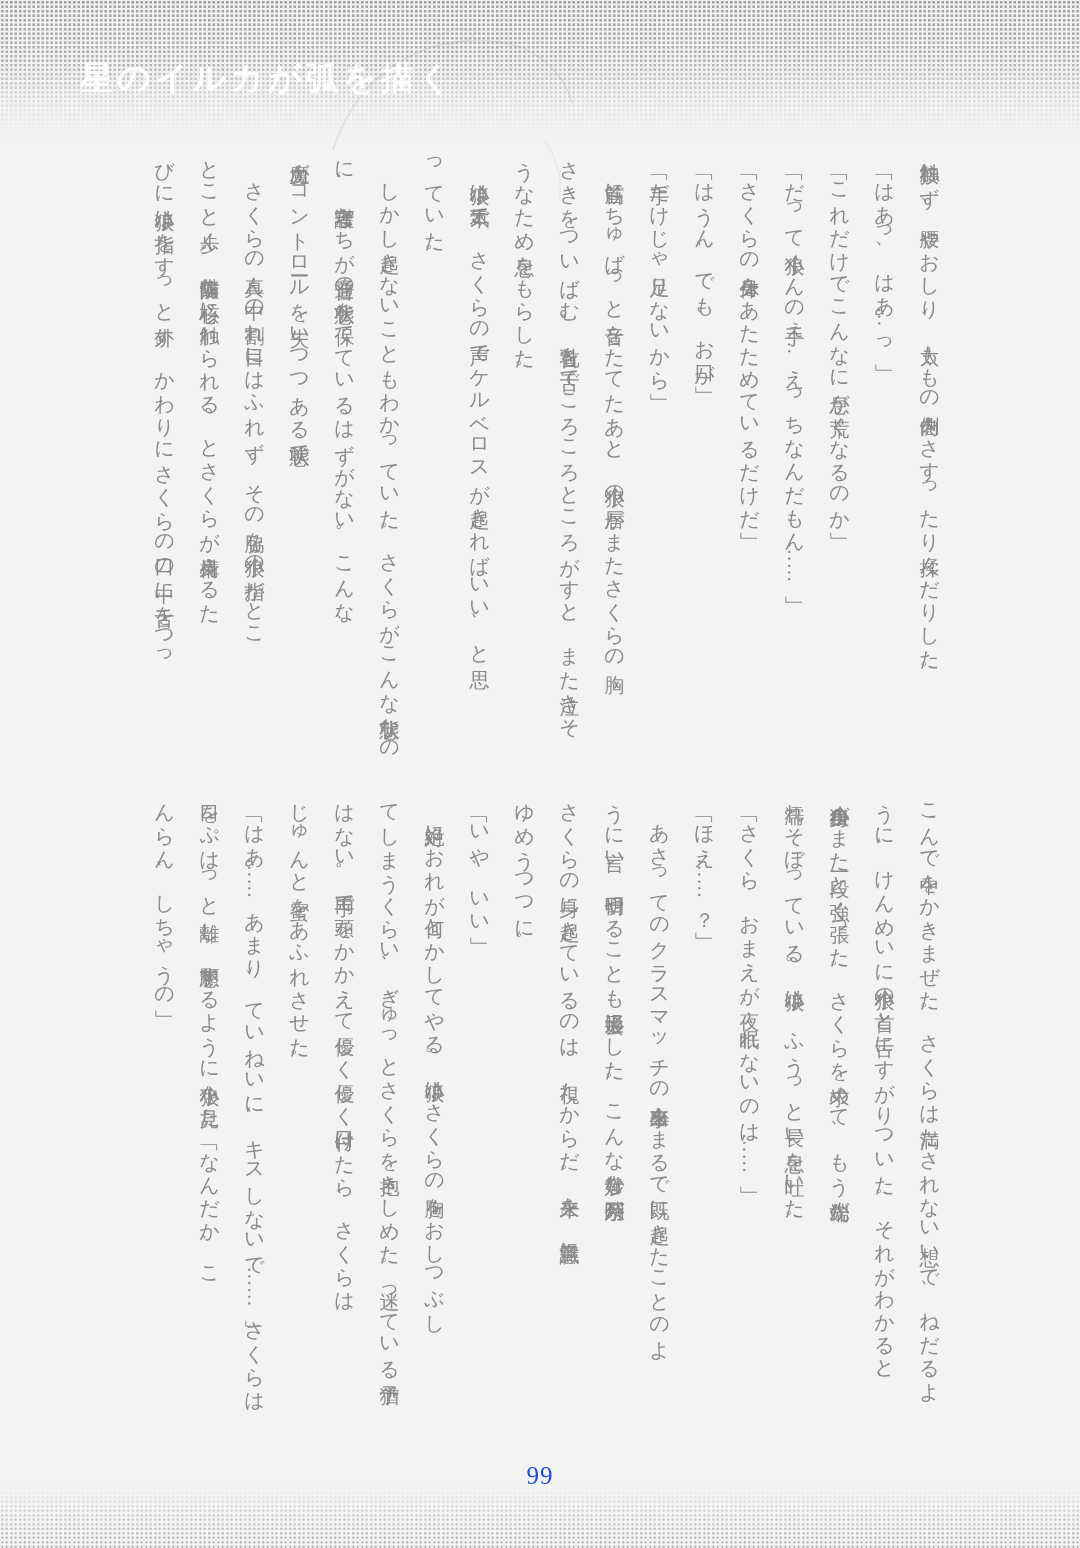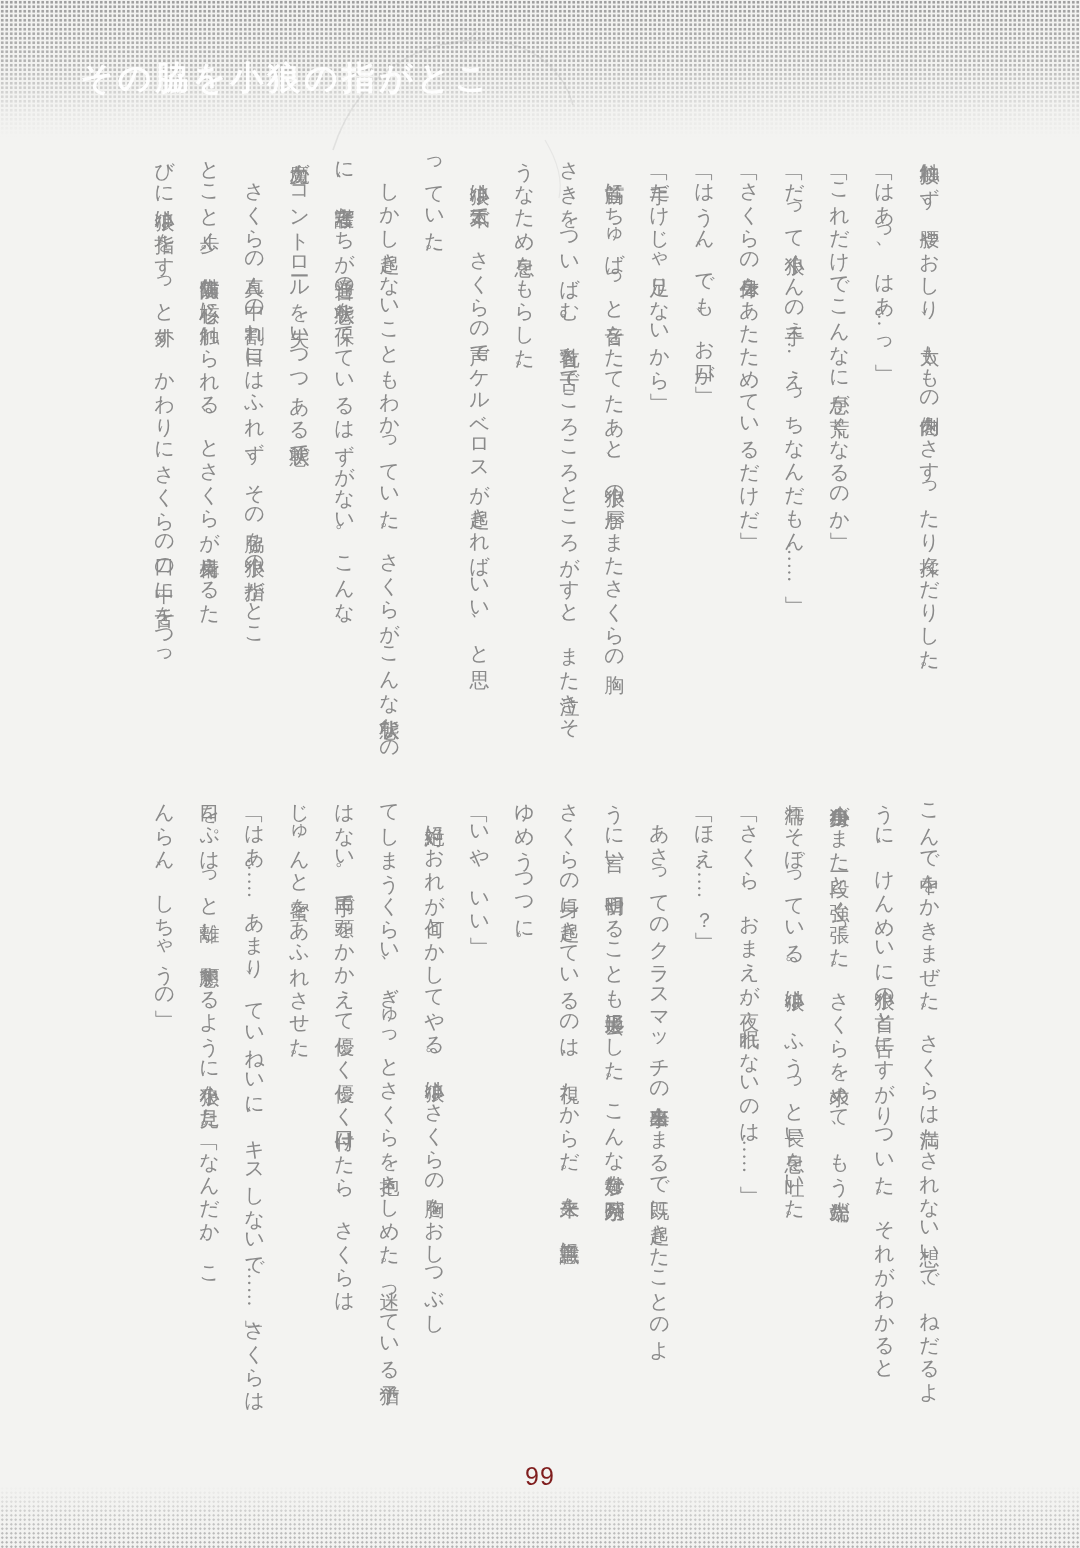--- a/index.html
+++ b/index.html
@@ -73,39 +73,39 @@
     overflow: hidden;
     white-space: nowrap;
   }
   .page-number {
     position: absolute;
     top: 1462px;
     left: 0;
     width: 1080px;
     text-align: center;
     font-size: 25px;
-    color: #7f1d1d;
-    font-family: Liberation Sans, sans-serif;
+    color: #1d4ed8;
+    font-family: Liberation Serif, serif;
     letter-spacing: 1px;
   }
 </style>
 </head>
 <body>
 
 <div class="page">
 
   <div class="halftone-top"></div>
 
   <svg class="dolphin-sketch" width="280" height="185" viewBox="0 0 280 185">
     <path d="M18,130 C45,45 120,12 185,22 C225,28 250,55 258,85" fill="none" stroke="#a9a9a9" stroke-width="1.6" opacity="0.55"></path>
     <path d="M120,18 C135,8 150,6 162,12 C152,22 138,26 124,24" fill="none" stroke="#b3b3b3" stroke-width="1.2" opacity="0.5"></path>
     <path d="M230,120 C242,140 248,160 244,178" fill="none" stroke="#b3b3b3" stroke-width="1.2" opacity="0.45"></path>
   </svg>
 
-  <div class="header-title">その脇を小狼の指がとこ</div>
+  <div class="header-title">星のイルカが弧を描く</div>
 
   <div class="text-block text-block-top">
       <p>接触れず、腰やおしり、太ももの内側をさすったり揉んだりした。</p>
       <p>　「はあっ、はあ…っ」</p>
       <p>　「これだけでこんなに息が荒くなるのか」</p>
       <p>　「だって小狼くんの手ぇ…えっちなんだもん……」</p>
       <p>　「さくらの身体をあたためているだけだ」</p>
       <p>　「はうん、でも、お口が」</p>
       <p>　「手だけじゃ足りないから」</p>
       <p>　首筋にちゅばっと音をたてたあと、小狼の唇がまたさくらの胸</p>

